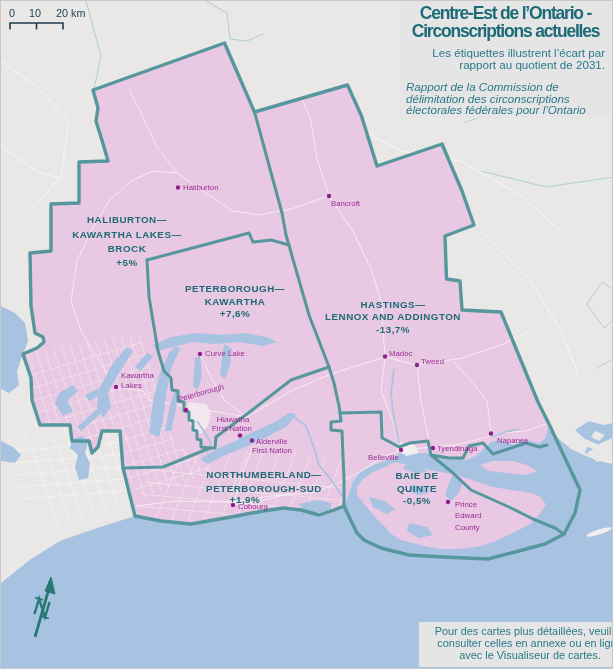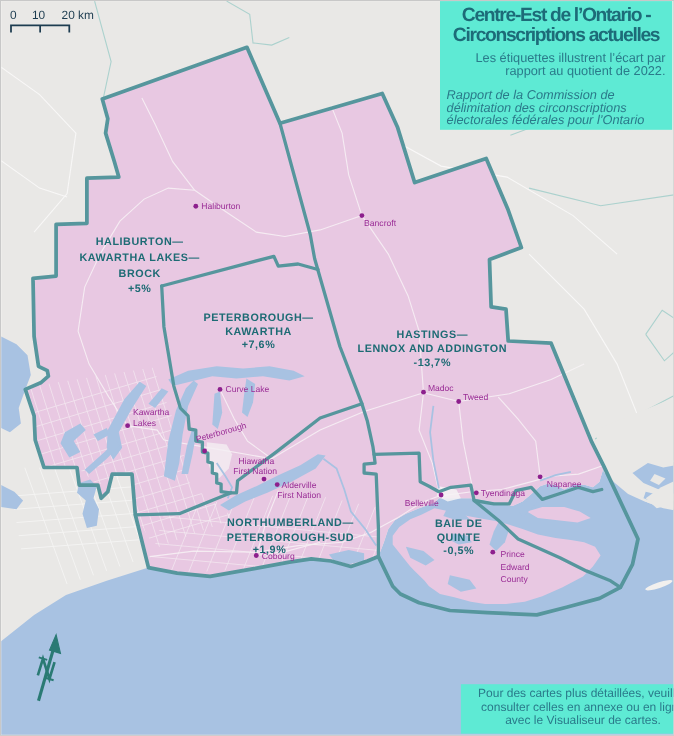--- a/index.html
+++ b/index.html
@@ -1,17 +1,17 @@
 <!DOCTYPE html>
 <html><head>
 <meta charset="utf-8">
 <style>
 html,body{margin:0;padding:0;background:#fff}
 #map{position:relative;width:613px;height:669px;overflow:hidden;font-family:"Liberation Sans",sans-serif;border:1px solid #c8c8c8;box-sizing:border-box}
-.box{position:absolute;background:#5eead4;color:#26707e}
+.box{position:absolute;background:#e5e5e5;color:#26707e}
 #title{top:0;right:1px;width:199px;padding:3px 6px 7px 6px;text-align:center;height:107px}
 #title h1{font-size:17.5px;line-height:18px;margin:0 0 7px 0;font-weight:bold;color:#1d6b78;letter-spacing:-1.2px}
 #title .sub{font-size:11.6px;line-height:12px;text-align:right;margin-bottom:10px;color:#2a7a8a}
 #title .ital{font-size:11.6px;line-height:11.5px;text-align:left;font-style:italic;color:#2a7a8a}
 #note{left:418px;top:621px;width:219px;padding:4px 3px 5px 6px;font-size:10.9px;line-height:11.9px;text-align:center;color:#2a7a8a;box-sizing:border-box}
 </style>
 </head>
 <body>
 
 <div id="map">
@@ -310,18 +310,18 @@
 <path d="M50,576 L54,593 L44,590 Z" stroke-width="1" fill="#2a7a74"></path>
 <g transform="rotate(17 41 607)">
 <path d="M35.5,615 L35.5,599 L46.5,615 L46.5,599" stroke-width="2.4"></path>
 <path d="M31.5,599 L39.5,599 M42.5,615 L50.5,615" stroke-width="1.8"></path>
 </g>
 </g>
 </svg>
 
 <div id="title" class="box">
 <h1>Centre-Est de l’Ontario - Circonscriptions actuelles</h1>
-<div class="sub">Les étiquettes illustrent l’écart par rapport au quotient de 2022.</div>
+<div class="sub">Les étiquettes illustrent l’écart par rapport au quotient de 2031.</div>
 <div class="ital">Rapport de la Commission de délimitation des circonscriptions électorales fédérales pour l’Ontario</div>
 </div>
 
 <div id="note" class="box">Pour des cartes plus détaillées, veuillez consulter celles en annexe ou en ligne avec le Visualiseur de cartes.</div>
 </div>
 
 </body></html>

